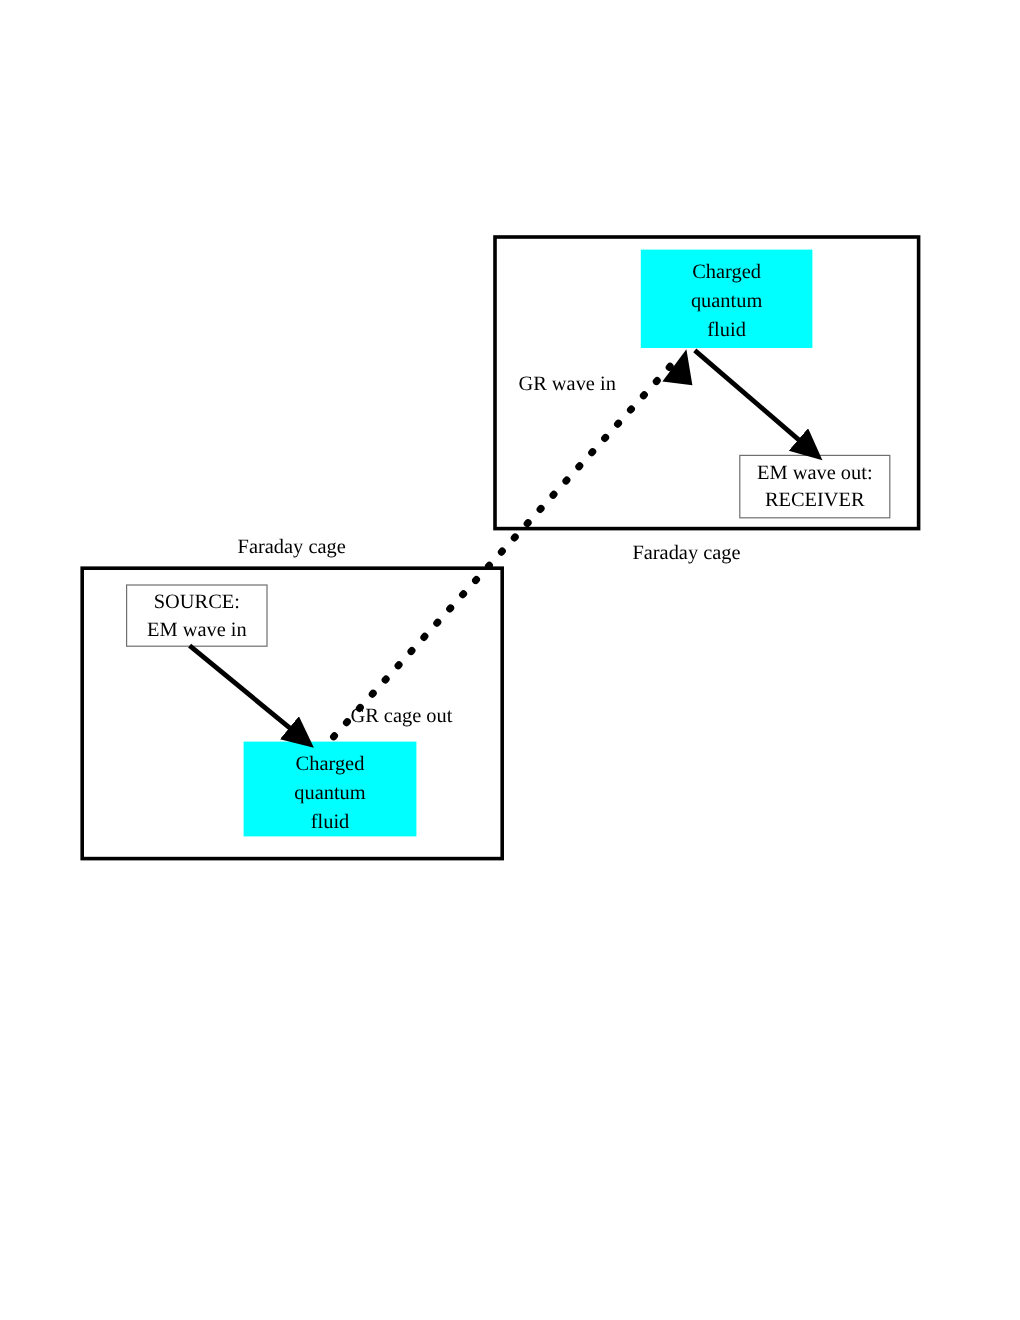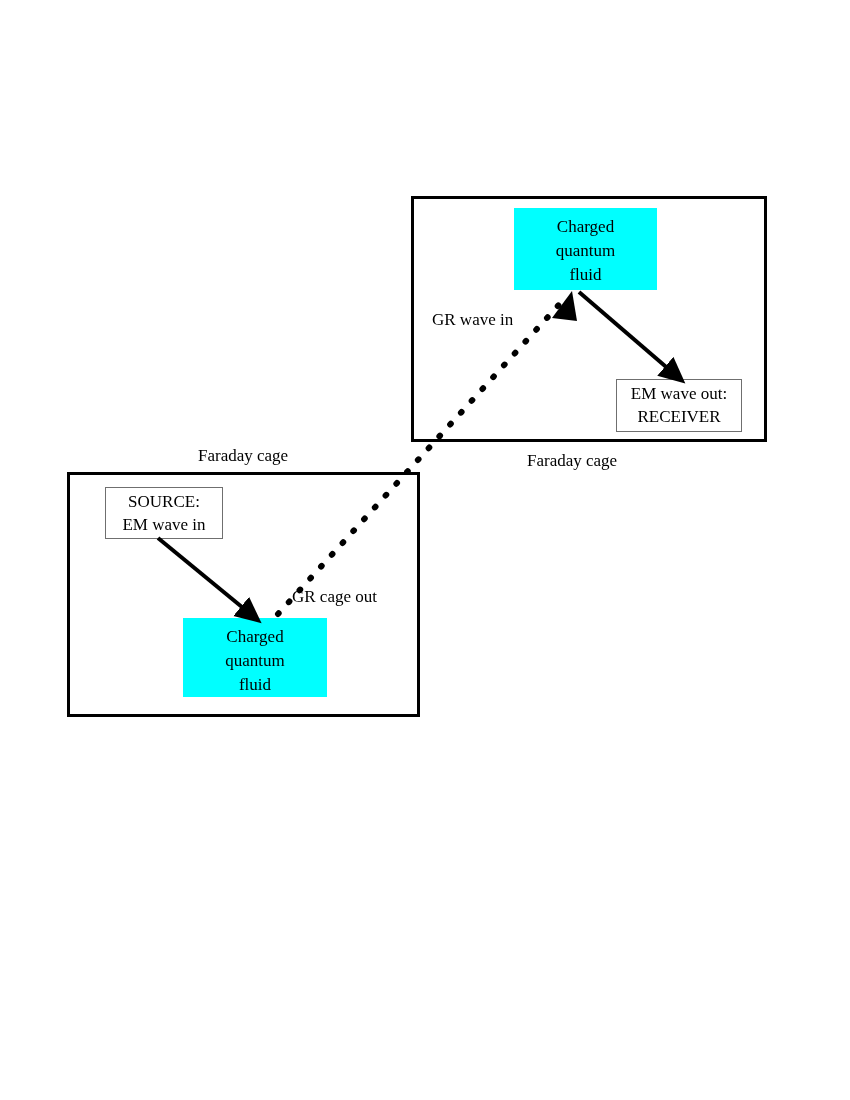--- a/index.html
+++ b/index.html
@@ -47,20 +47,21 @@
   }
   .fluid-box {
     position: absolute;
     background: #00ffff;
     box-sizing: border-box;
     text-align: center;
     font-size: 17px;
     line-height: 24px;
     padding-top: 7px;
     color: #000000;
+    margin-left: 20px;
   }
   #fluid-receiver {
     left: 514px;
     top: 208px;
     width: 143px;
     height: 82px;
   }
   #fluid-source {
     left: 183px;
     top: 618px;

